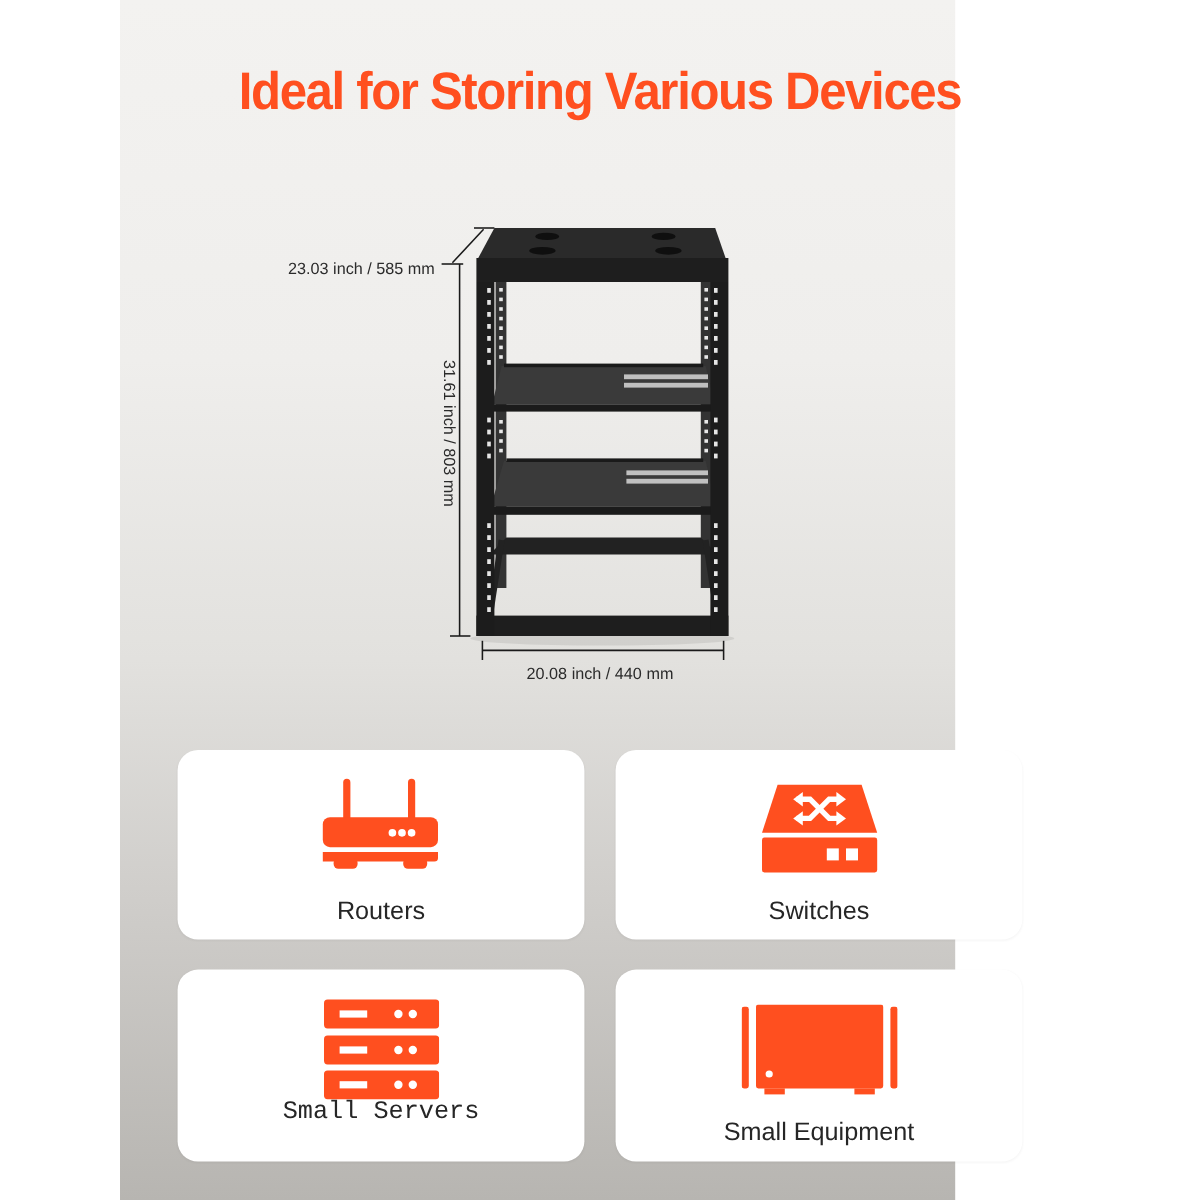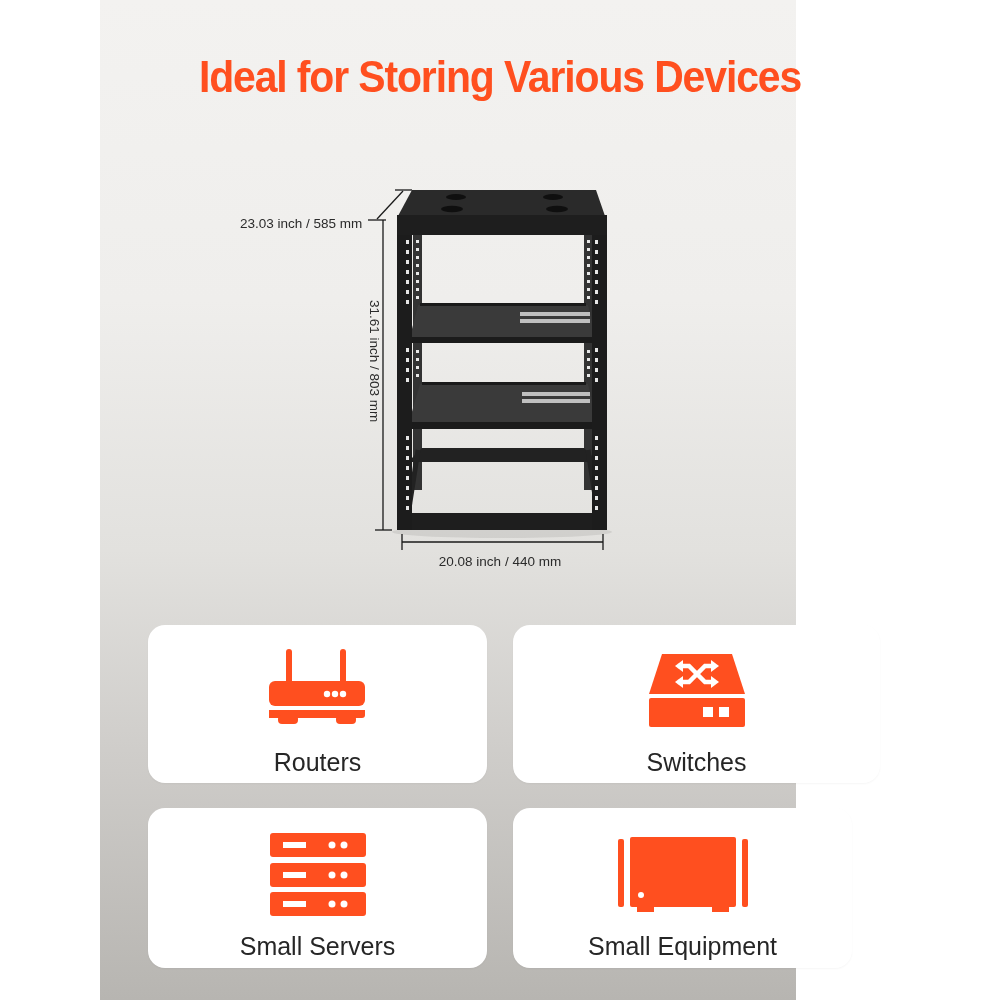--- a/index.html
+++ b/index.html
@@ -29,21 +29,21 @@
       left: 266px;
     }
     .rack { position: absolute; left: 0; top: 0; width: 800px; height: 620px; }
     .card {
       position: absolute; background: #ffffff; border-radius: 17px;
       box-shadow: 0 1px 2px rgba(0,0,0,0.04);
     }
     .card .icon { position: absolute; left: 50%; transform: translateX(-50%); }
     .card .label {
       position: absolute; left: 0; width: 100%; text-align: center;
-      font-size: 25px; color: #262626; font-family: "Liberation Sans", sans-serif;
+      font-size: 21px; color: #262626; font-family: "Liberation Sans", sans-serif;
     }
   </style>
 </head>
 <body>
 
 <div class="panel">
 
   <div class="title">Ideal for Storing Various Devices</div>
 
   <svg class="rack" viewBox="0 0 800 620" width="800" height="620">
@@ -181,21 +181,21 @@
       <circle cx="59" cy="47" r="3.2" fill="#fff"></circle>
       <circle cx="67" cy="47" r="3.2" fill="#fff"></circle>
       <circle cx="75" cy="47" r="3.2" fill="#fff"></circle>
       <path d="M1 63 H97 V68 Q97 71 94 71 H1 V68 Z" fill="#ff4f1f"></path>
       <rect x="10" y="68" width="20" height="9" rx="4" fill="#ff4f1f"></rect>
       <rect x="68" y="68" width="20" height="9" rx="4" fill="#ff4f1f"></rect>
     </svg>
     <div class="label" style="top:123px;">Routers</div>
   </div>
 
-  <div class="card" style="left:413px; top:625px; width:339px; height:158px;padding-left:28px;">
+  <div class="card" style="left:413px; top:625px; width:339px; height:158px;">
     <svg class="icon" style="top:27px;" width="100" height="76" viewBox="0 0 100 76">
       <polygon points="15,2 85,2 98,42 2,42" fill="#ff4f1f"></polygon>
       <rect x="2" y="46" width="96" height="29" rx="2" fill="#ff4f1f"></rect>
       <rect x="56" y="55" width="10" height="10" fill="#fff"></rect>
       <rect x="72" y="55" width="10" height="10" fill="#fff"></rect>
       <g fill="none" stroke="#fff" stroke-width="4.5" stroke-linecap="square">
         <path d="M33 14 H42 L58 30 H66"></path>
         <path d="M33 30 H42 L58 14 H66"></path>
       </g>
       <polygon points="28,14 36,8 36,20" fill="#fff"></polygon>
@@ -214,21 +214,21 @@
       <rect x="13" y="10" width="23" height="6" fill="#fff"></rect>
       <rect x="13" y="40" width="23" height="6" fill="#fff"></rect>
       <rect x="13" y="69" width="23" height="6" fill="#fff"></rect>
       <circle cx="62" cy="13" r="3.5" fill="#fff"></circle>
         <circle cx="74" cy="13" r="3.5" fill="#fff"></circle>
       <circle cx="62" cy="43" r="3.5" fill="#fff"></circle>
         <circle cx="74" cy="43" r="3.5" fill="#fff"></circle>
       <circle cx="62" cy="72" r="3.5" fill="#fff"></circle>
         <circle cx="74" cy="72" r="3.5" fill="#fff"></circle>
     </svg>
-    <div class="label" style="top:124px;">Small Servers</div>
+    <div class="label" style="top:108px;font-family:Liberation Mono, monospace;">Small Servers</div>
   </div>
 
   <div class="card" style="left:413px; top:808px; width:339px; height:160px;">
     <svg class="icon" style="top:29px;" width="130" height="76" viewBox="0 0 130 76">
       <rect x="0" y="2" width="6" height="68" rx="2" fill="#ff4f1f"></rect>
       <rect x="124" y="2" width="6" height="68" rx="2" fill="#ff4f1f"></rect>
       <rect x="12" y="0" width="106" height="70" rx="2" fill="#ff4f1f"></rect>
       <circle cx="23" cy="58" r="3" fill="#fff"></circle>
       <rect x="19" y="70" width="17" height="5" fill="#ff4f1f"></rect>
       <rect x="94" y="70" width="17" height="5" fill="#ff4f1f"></rect>

